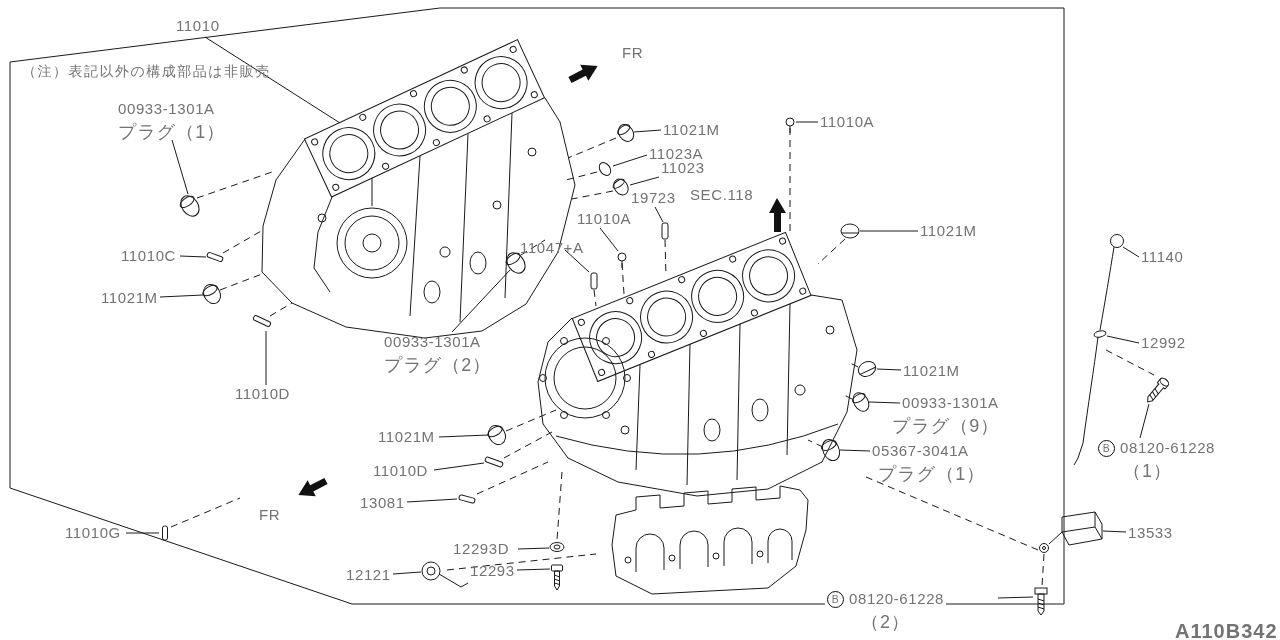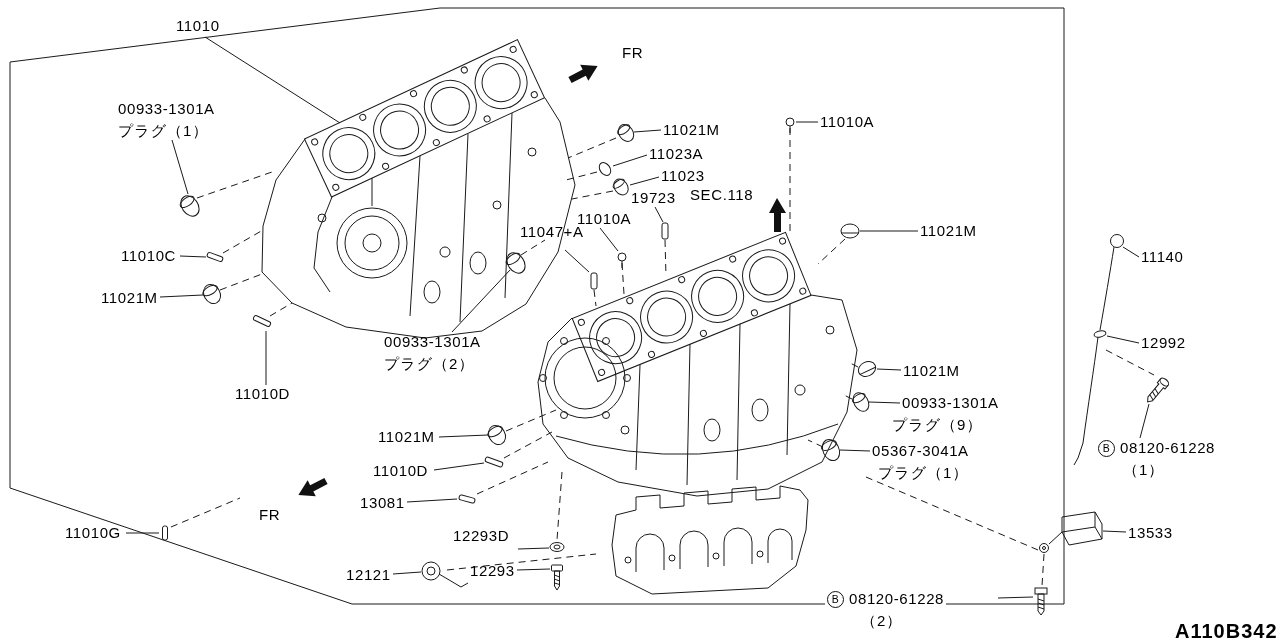--- a/index.html
+++ b/index.html
@@ -1,20 +1,20 @@
 <!DOCTYPE html>
 <html><head>
 <meta charset="utf-8">
 <style>
   html,body{margin:0;padding:0;background:#fff;}
   .stage{position:relative;width:1280px;height:640px;background:#fff;overflow:hidden;
-         font-family:"Liberation Sans", sans-serif;color:#000000;}
+         font-family:"Liberation Sans", sans-serif;color:#737373;}
   .stage svg{position:absolute;left:0;top:0;}
   .lbl{position:absolute;font-size:15px;letter-spacing:.6px;white-space:nowrap;line-height:1.1;}
-  .jp{font-size:15px;letter-spacing:1px;text-align:right;}
+  .jp{font-size:18px;letter-spacing:1px;text-align:right;}
   .note{font-size:14px;letter-spacing:1.5px;}
   .code{font-size:20px;letter-spacing:1px;font-weight:bold;}
   .bwrap{display:flex;align-items:center;gap:5px;background:#fff;padding:0 2px;}
   .bmark{width:15px;height:15px;border:1.2px solid #111;border-radius:50%;font-size:10.5px;
          display:inline-flex;align-items:center;justify-content:center;flex:0 0 auto;}
 </style>
 </head>
 <body>
 
 <div class="stage">
@@ -304,32 +304,33 @@
         <polygon points="0,-3.5 16,-3.5 16,-9 31,0 16,9 16,3.5 0,3.5" fill="#111" stroke="none"></polygon>
       </g>
       <g transform="translate(326,481) rotate(153)">
         <polygon points="0,-3.5 16,-3.5 16,-9 31,0 16,9 16,3.5 0,3.5" fill="#111" stroke="none"></polygon>
       </g>
       <polygon points="777,198 769,213 774,213 774,232 781,232 781,213 786,213" fill="#111" stroke="none"></polygon>
     </g>
   </svg>
 
   <div class="lbl" style="left:176px;top:18px">11010</div>
+  <div class="lbl note" style="left:22px;top:64px">（注）表記以外の構成部品は非販売</div>
 
   <div class="lbl" style="left:118px;top:101px">00933-1301A</div>
   <div class="lbl jp" style="left:118px;top:123px">プラグ（1）</div>
 
   <div class="lbl" style="left:663px;top:122px">11021M</div>
   <div class="lbl" style="left:649px;top:146px">11023A</div>
-  <div class="lbl" style="left:661px;top:168px">11023</div>
+  <div class="lbl" style="left:661px;top:160px">11023</div>
   <div class="lbl" style="left:631px;top:190px">19723</div>
   <div class="lbl" style="left:820px;top:114px">11010A</div>
   <div class="lbl" style="left:690px;top:187px">SEC.118</div>
   <div class="lbl" style="left:577px;top:211px">11010A</div>
-  <div class="lbl" style="left:520px;top:224px">11047+A</div>
+  <div class="lbl" style="left:520px;top:240px">11047+A</div>
   <div class="lbl" style="left:920px;top:223px">11021M</div>
 
   <div class="lbl" style="left:1141px;top:249px">11140</div>
   <div class="lbl" style="left:1141px;top:335px">12992</div>
 
   <div class="lbl" style="left:121px;top:248px">11010C</div>
   <div class="lbl" style="left:101px;top:290px">11021M</div>
   <div class="lbl" style="left:384px;top:334px">00933-1301A</div>
   <div class="lbl jp" style="left:384px;top:356px">プラグ（2）</div>
   <div class="lbl" style="left:235px;top:386px">11010D</div>
@@ -344,21 +345,21 @@
     <span class="bmark">B</span>
     <span>08120-61228</span>
   </div>
   <div class="lbl jp" style="left:1123px;top:462px">（1）</div>
 
   <div class="lbl" style="left:378px;top:429px">11021M</div>
   <div class="lbl" style="left:373px;top:463px">11010D</div>
   <div class="lbl" style="left:360px;top:495px">13081</div>
   <div class="lbl" style="left:65px;top:525px">11010G</div>
 
-  <div class="lbl" style="left:453px;top:528px">12293D</div>
+  <div class="lbl" style="left:453px;top:541px">12293D</div>
   <div class="lbl" style="left:346px;top:567px">12121</div>
   <div class="lbl" style="left:470px;top:563px">12293</div>
   <div class="lbl" style="left:1128px;top:525px">13533</div>
 
   <div class="lbl bwrap" style="left:825px;top:591px">
     <span class="bmark">B</span>
     <span>08120-61228</span>
   </div>
   <div class="lbl jp" style="left:861px;top:613px">（2）</div>
 

